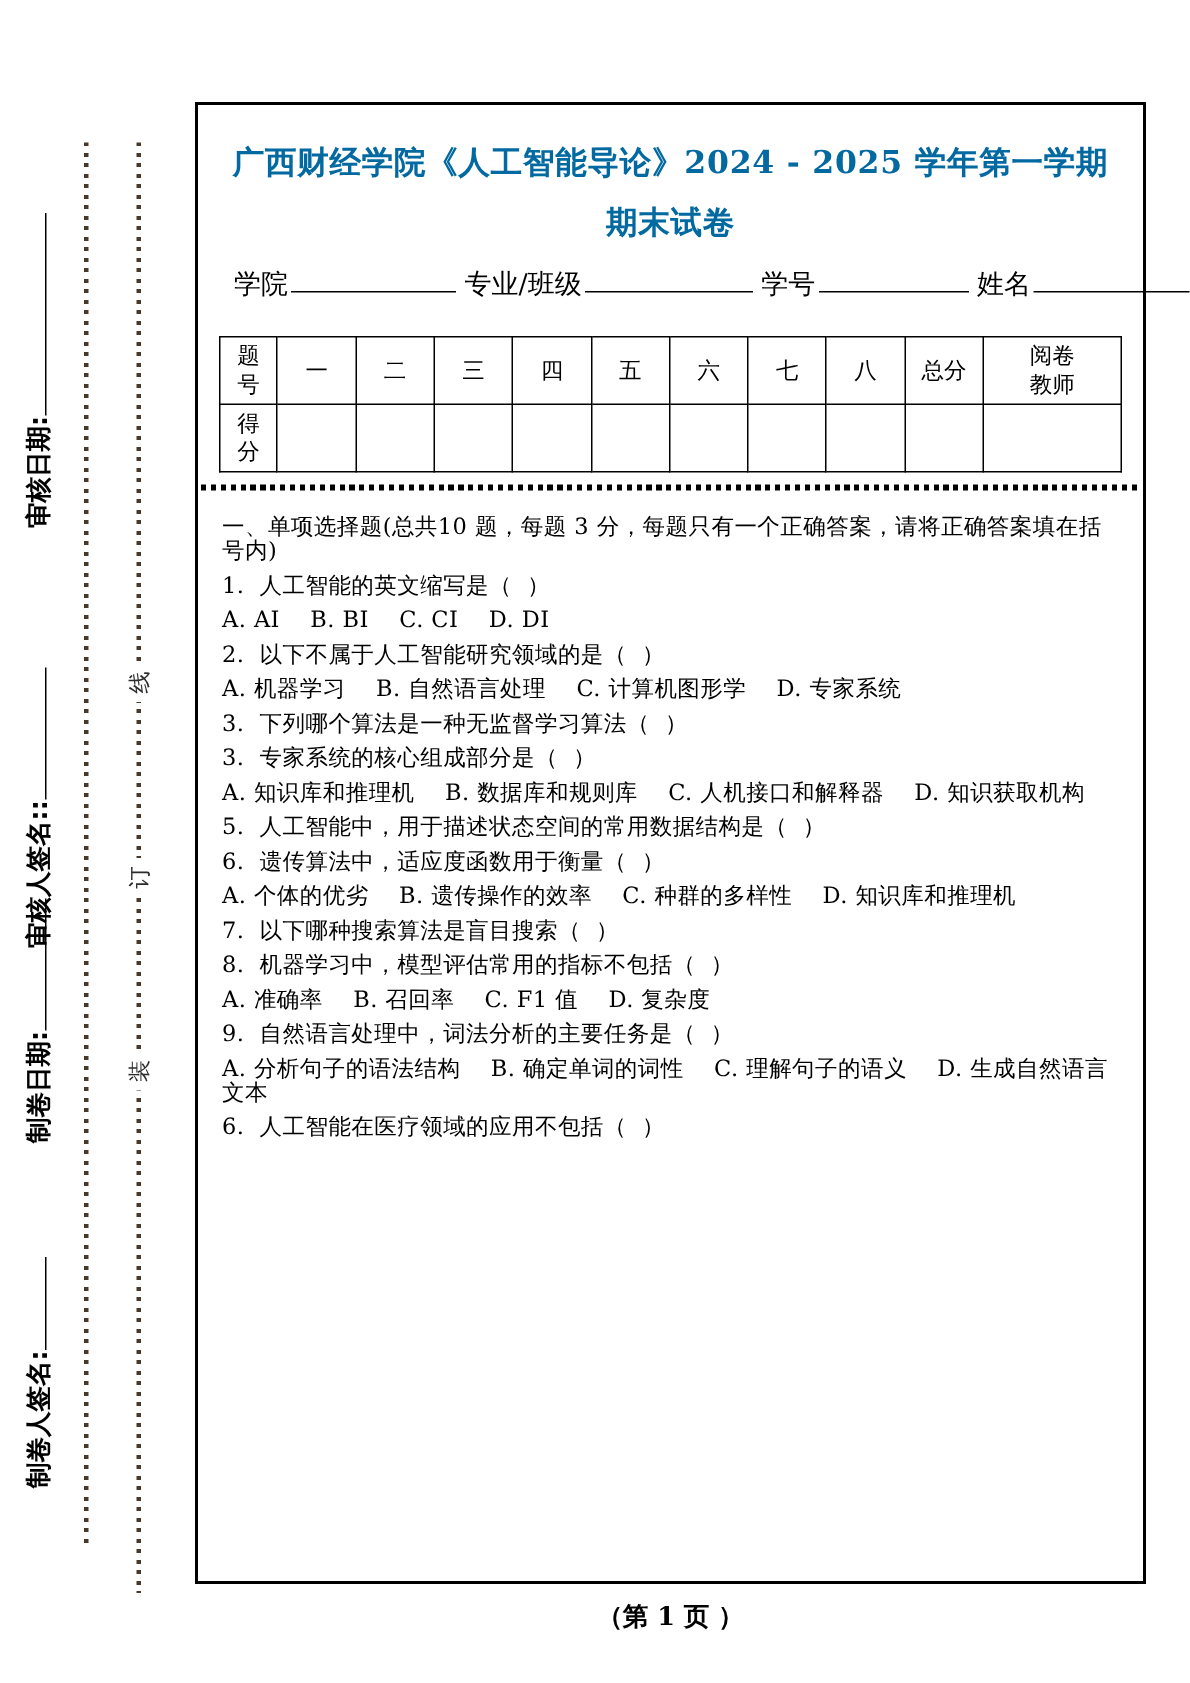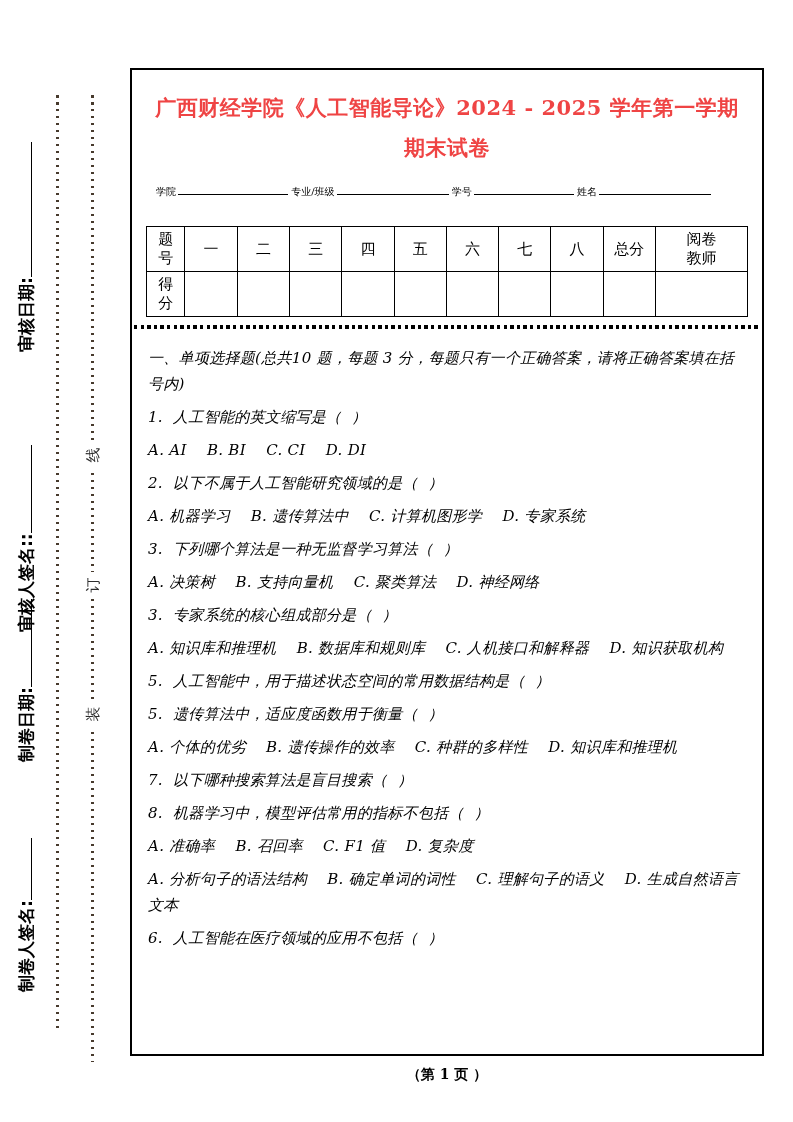--- a/index.html
+++ b/index.html
@@ -31,24 +31,24 @@
     display:inline-block;height:14px;
     border-bottom:1.6px solid #000;vertical-align:baseline;
   }
   
   .sheet-box{
     position:absolute;left:130px;top:68px;width:634px;height:988px;
     box-sizing:border-box;border:2px solid #000;padding:16px 14px 0;
   }
   .exam-title{
     text-align:center;font-size:21px;font-weight:bold;
-    line-height:40px;margin:2px 0 12px;letter-spacing:0.5px;color:#ef4444;
+    line-height:40px;margin:2px 0 12px;letter-spacing:0.5px;color:#0369a1;
   }
   .info-line{
-    margin:10px 0 0;padding-left:10px;font-size:10px;line-height:20px;
+    margin:10px 0 0;padding-left:10px;font-size:18px;line-height:20px;
     white-space:nowrap;color:#000;
   }
   .info-item{margin-right:2px;}
   .blank-h{
     display:inline-block;height:14px;border-bottom:1.2px solid #000;
     vertical-align:baseline;
   }
   table.score-table{
     width:100%;border-collapse:collapse;table-layout:fixed;margin-top:24px;
   }
@@ -57,26 +57,26 @@
     font-size:15px;line-height:19px;white-space:pre-line;padding:3px 0;color:#000;
   }
   tr.hdr-row{height:44px;}
   tr.scr-row{height:44px;}
   .dotted-sep{
     height:4px;margin:8px -12px 0;
     background:repeating-linear-gradient(90deg,#000 0 3.4px,transparent 3.4px 6.6px);
   }
   .questions{margin-top:16px;padding:0 2px;}
   .qline{
-    margin:0 0 7px;font-size:15px;line-height:26px;
-    white-space:pre-wrap;letter-spacing:0.3px;color:#000;font-style:italic;
+    margin:0 0 7px;font-size:15px;line-height:16px;
+    white-space:pre-wrap;letter-spacing:0.3px;color:#000;
   }
   .page-footer{
     position:absolute;left:130px;top:1066px;width:634px;
-    text-align:center;font-size:14px;font-weight:bold;color:#000;
+    text-align:center;font-size:17px;font-weight:bold;color:#000;
   }
 </style>
 </head>
 <body>
 
 <div class="dotline inner"></div>
 <div class="dotline outer"></div>
 
 <span class="bind-char" style="top:445px;">线</span>
 <span class="bind-char" style="top:575px;">订</span>
@@ -154,31 +154,31 @@
   </table>
 
   <div class="dotted-sep"></div>
 
   <div class="questions">
     <p class="qline">一、单项选择题(总共10 题，每题 3 分，每题只有一个正确答案，请将正确答案填在括号内)</p>
     <div>
         <p class="qline">1.  人工智能的英文缩写是（  ）</p>
         <p class="qline">A. AI    B. BI    C. CI    D. DI</p>
         <p class="qline">2.  以下不属于人工智能研究领域的是（  ）</p>
-        <p class="qline">A. 机器学习    B. 遗传算法中    C. 计算机图形学    D. 专家系统</p>
+        <p class="qline">A. 机器学习    B. 自然语言处理    C. 计算机图形学    D. 专家系统</p>
         <p class="qline">3.  下列哪个算法是一种无监督学习算法（  ）</p>
-        <p class="qline">A. 决策树    B. 支持向量机    C. 聚类算法    D. 神经网络</p>
         <p class="qline">3.  专家系统的核心组成部分是（  ）</p>
         <p class="qline">A. 知识库和推理机    B. 数据库和规则库    C. 人机接口和解释器    D. 知识获取机构</p>
         <p class="qline">5.  人工智能中，用于描述状态空间的常用数据结构是（  ）</p>
-        <p class="qline">5.  遗传算法中，适应度函数用于衡量（  ）</p>
+        <p class="qline">6.  遗传算法中，适应度函数用于衡量（  ）</p>
         <p class="qline">A. 个体的优劣    B. 遗传操作的效率    C. 种群的多样性    D. 知识库和推理机</p>
         <p class="qline">7.  以下哪种搜索算法是盲目搜索（  ）</p>
         <p class="qline">8.  机器学习中，模型评估常用的指标不包括（  ）</p>
         <p class="qline">A. 准确率    B. 召回率    C. F1 值    D. 复杂度</p>
+        <p class="qline">9.  自然语言处理中，词法分析的主要任务是（  ）</p>
         <p class="qline">A. 分析句子的语法结构    B. 确定单词的词性    C. 理解句子的语义    D. 生成自然语言文本</p>
         <p class="qline">6.  人工智能在医疗领域的应用不包括（  ）</p>
       </div>
   </div>
 
 </div>
 
 <div class="page-footer">（第 1 页 ）</div>
 
 </body></html>

